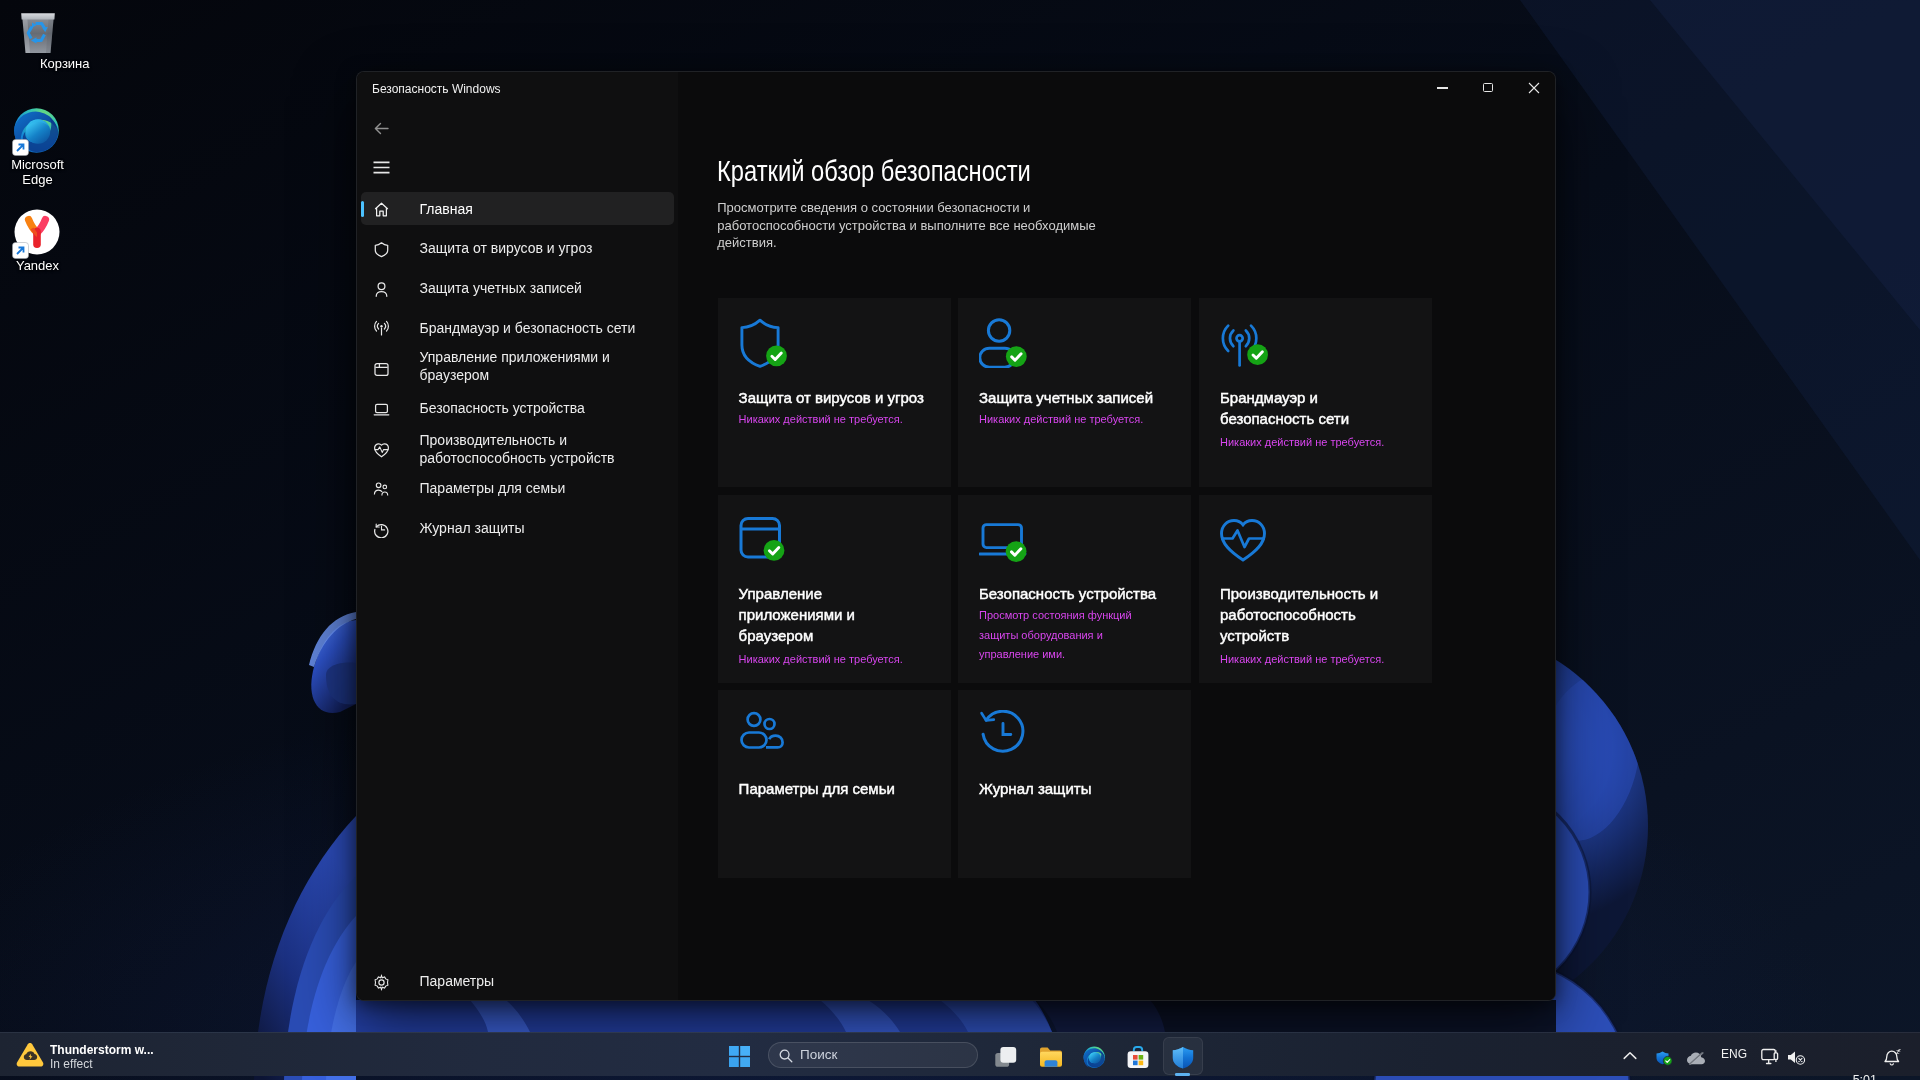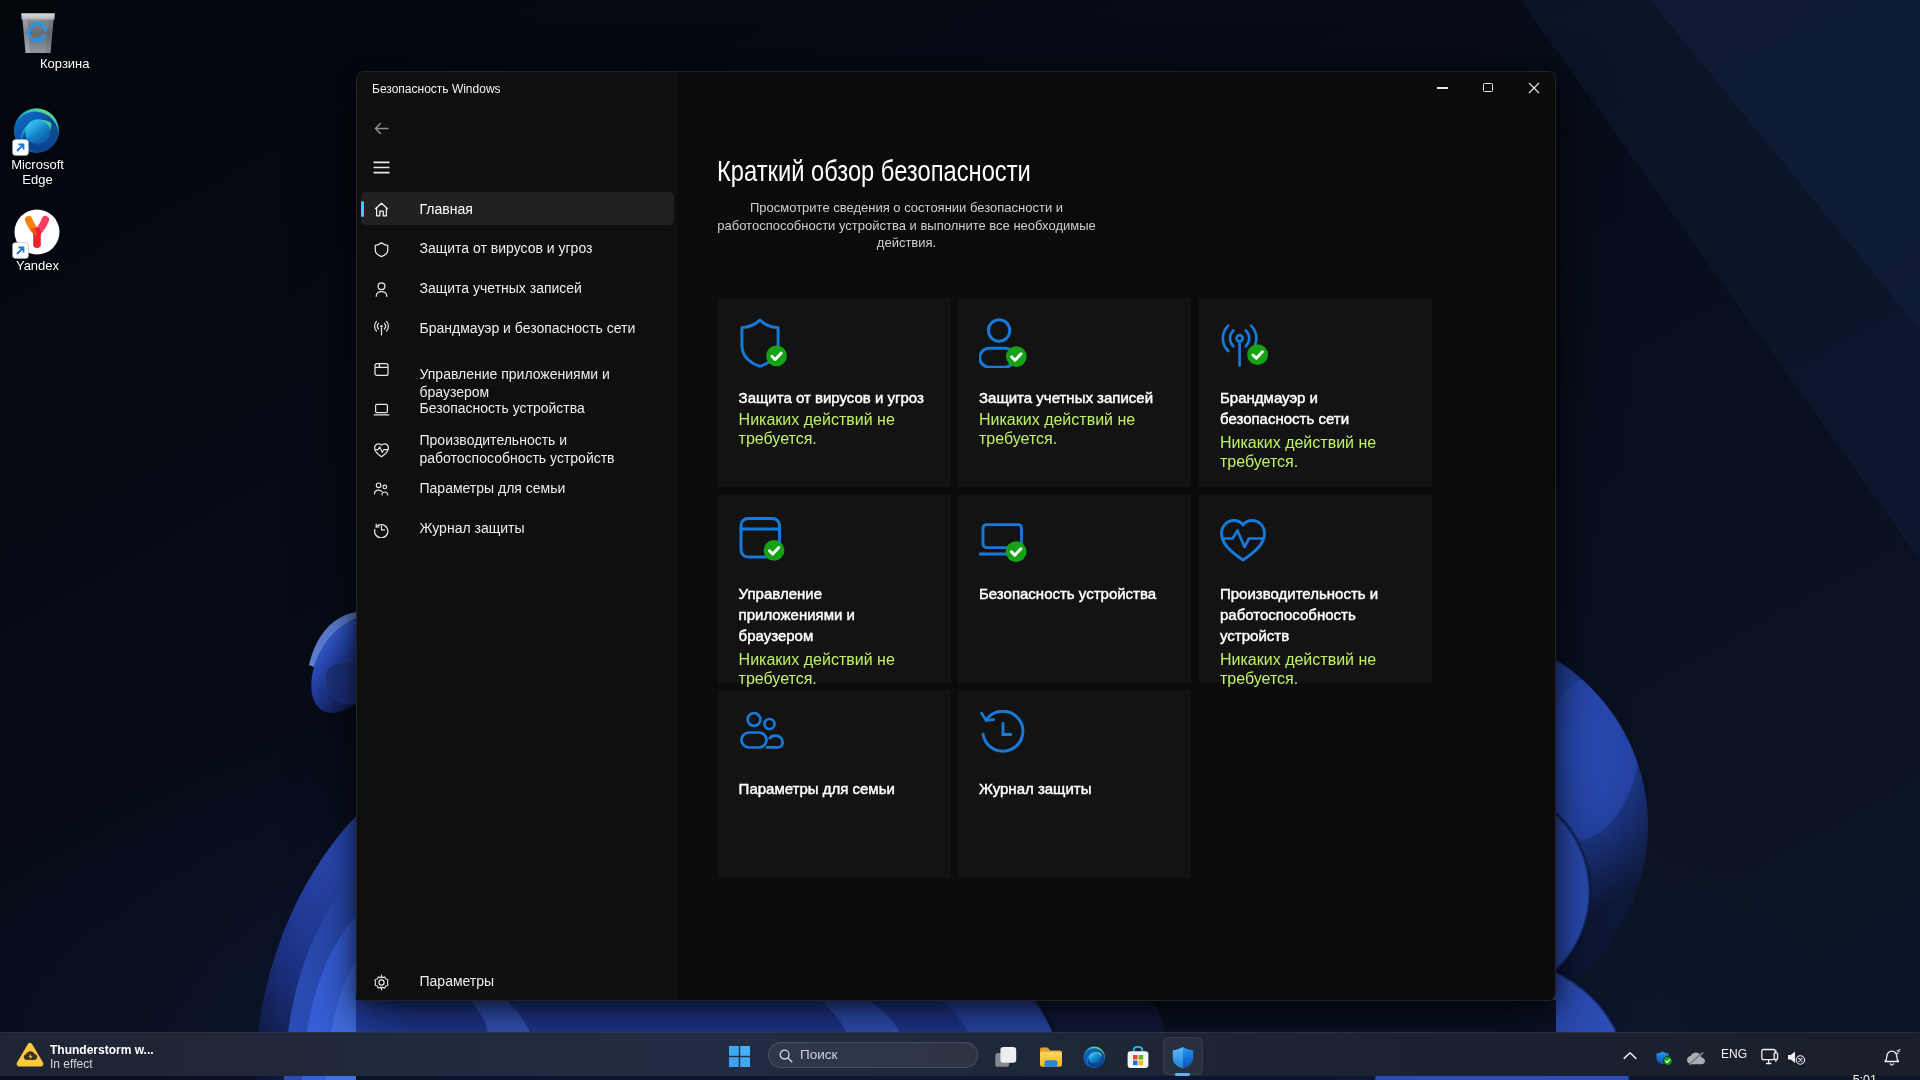--- a/index.html
+++ b/index.html
@@ -21,21 +21,21 @@
 .navico { position:absolute; left:16px; width:17px; height:17px; }
 #navsel { position:absolute; left:4px; top:119.6px; width:313px; height:33.4px;
   background:#212122; border-radius:5px; }
 #navbar { position:absolute; left:4.3px; top:128.7px; width:3px; height:16px;
   background:#4cc2ff; border-radius:2px; }
 
 .tile { position:absolute; width:233px; height:188.5px; background:#131314; }
 .tico { position:absolute; left:21px; top:20px; width:50px; height:50px; }
 .ttitle { position:absolute; left:21px; white-space:nowrap; font-size:15px;
   font-weight:400; color:#fff; line-height:21px; letter-spacing:0; -webkit-text-stroke:0.45px #fff;}
-.tsub { position:absolute; left:21px; width:200px; font-size:16px; color:#bef264; line-height:19.2px; }
+.tsub { position:absolute; left:21px; width:200px; font-size:11px; color:#d946ef; line-height:19.2px; }
 
 #tb { position:absolute; left:0; top:1032px; width:1920px; height:44px;
   background:linear-gradient(90deg, #1d2432 0%, #212a3e 25%, #222c42 38%, #1e2738 55%, #1a2130 75%, #1b1f2b 100%);
   border-top:1px solid rgba(160,180,220,0.10);text-decoration:underline; }
 .trayt { position:absolute; color:#f2f2f2; font-size:12.5px;margin-top:32px; }
 </style>
 </head>
 <body>
 <div id="root">
 <svg id="wp" width="1920" height="1080" viewBox="0 0 1920 1080">
@@ -212,21 +212,21 @@
           <path d="M8.5,8 V15"></path>
           <path d="M5.6,9 A4.1,4.1 0 0 1 5.6,3.4 M11.4,3.4 A4.1,4.1 0 0 1 11.4,9"></path>
           <path d="M3.5,11 A7,7 0 0 1 3.5,1.4 M13.5,1.4 A7,7 0 0 1 13.5,11"></path>
         </g>
       </svg>
   <div class="navtxt" style="top:247.8px">Брандмауэр и безопасность сети</div>
   <svg class="navico" style="top:289px" viewBox="0 0 17 17">
         <rect x="2" y="2.6" width="13" height="11.8" rx="2" stroke="#e8e8e8" stroke-width="1.25" fill="none"></rect>
         <path d="M2.4,6.4 H14.6 M6.4,2.8 V6.2" stroke="#e8e8e8" stroke-width="1.25" fill="none"></path>
       </svg>
-  <div class="navtxt" style="top:294px">Управление приложениями и<br>браузером</div>
+  <div class="navtxt" style="top:277px">Управление приложениями и<br>браузером</div>
   <svg class="navico" style="top:328.6px" viewBox="0 0 17 17">
         <rect x="2.6" y="3.4" width="11.8" height="8.2" rx="1.4" stroke="#e8e8e8" stroke-width="1.25" fill="none"></rect>
         <path d="M1.2,13.8 H15.8" stroke="#e8e8e8" stroke-width="1.25" stroke-linecap="round"></path>
       </svg>
   <div class="navtxt" style="top:328.1px">Безопасность устройства</div>
   <svg class="navico" style="top:369.7px" viewBox="0 0 17 17">
         <path d="M8.5,14.8 C4.4,11.9 1.6,9.1 1.6,5.9 C1.6,3.5 3.4,1.8 5.7,1.8 C6.8,1.8 7.8,2.3 8.5,3.1 C9.2,2.3 10.2,1.8 11.3,1.8 C13.6,1.8 15.4,3.5 15.4,5.9 C15.4,9.1 12.6,11.9 8.5,14.8 Z" stroke="#e8e8e8" stroke-width="1.2" fill="none"></path>
         <path d="M1.6,7.6 H5 L6.8,4.9 L9.2,10.4 L10.6,7.6 H15.4" stroke="#e8e8e8" stroke-width="1.1" fill="none" stroke-linejoin="round"></path>
       </svg>
   <div class="navtxt" style="top:360.3px">Производительность и<br>работоспособность устройств</div>
@@ -248,21 +248,21 @@
       </svg>
   <div class="navtxt" style="top:448.4px">Журнал защиты</div>
   <svg class="navico" style="top:901.5px" viewBox="0 0 17 17">
         <g stroke="#e8e8e8" stroke-width="1.2" fill="none">
           <circle cx="8.5" cy="8.5" r="2.6"></circle>
           <path d="M8.5,1.6 L9.3,3.8 L11.6,3 L12.7,4.9 L14.9,5.8 L14.5,8.5 L14.9,11.2 L12.7,12.1 L11.6,14 L9.3,13.2 L8.5,15.4 L7.7,13.2 L5.4,14 L4.3,12.1 L2.1,11.2 L2.5,8.5 L2.1,5.8 L4.3,4.9 L5.4,3 L7.7,3.8 Z" stroke-width="1.1"></path>
         </g>
       </svg>
   <div class="navtxt" style="top:901px">Параметры</div>
   <div class="abs" style="left:359.75px;top:80.5px;font-size:29px;line-height:36px;color:#fff;transform:scaleX(0.818);transform-origin:0 0;white-space:nowrap;">Краткий обзор безопасности</div>
-  <div class="abs" style="left:360.25px;top:127px;font-size:13px;line-height:17.5px;color:#cfcfcf;text-align:center;">Просмотрите сведения о состоянии безопасности и<br>работоспособности устройства и выполните все необходимые<br>действия.</div>
+  <div class="abs" style="left:360.25px;top:127px;font-size:13px;line-height:17.5px;color:#cfcfcf;">Просмотрите сведения о состоянии безопасности и<br>работоспособности устройства и выполните все необходимые<br>действия.</div>
   <div class="tile" style="left:360.6px;top:226px">
     <svg class="tico" viewBox="0 0 50 50">
           <path d="M21,2.2 C15.6,7 8.4,9.6 2.9,9.6 V27 C2.9,38 10,44.5 21,48.4 C32,44.5 39.1,38 39.1,27 V9.6 C33.6,9.6 26.4,7 21,2.2 Z" stroke="#1879d6" stroke-width="2.9" fill="none" stroke-linejoin="round"></path>
           <circle cx="37.5" cy="37.9" r="10.4" fill="#15a315"></circle>
           <path d="M32.9,38.2 L36.2,41.5 L42.3,35" stroke="#fff" stroke-width="2.9" fill="none" stroke-linecap="round" stroke-linejoin="round"></path>
         </svg>
     <div class="ttitle" style="top:88.5px">Защита от вирусов и угроз</div>
     <div class="tsub" style="top:111.8px">Никаких действий не требуется.</div>
   </div>
   <div class="tile" style="left:601px;top:226px">
@@ -300,20 +300,21 @@
     <div class="tsub" style="top:155px">Никаких действий не требуется.</div>
   </div>
   <div class="tile" style="left:601px;top:422.5px">
     <svg class="tico" viewBox="0 0 50 50">
           <rect x="4" y="9.6" width="38.5" height="23" rx="3.5" stroke="#1879d6" stroke-width="2.9" fill="none"></rect>
           <path d="M0.8,39 H46" stroke="#1879d6" stroke-width="2.9" stroke-linecap="round"></path>
           <circle cx="37.1" cy="36.6" r="10.4" fill="#15a315"></circle>
           <path d="M32.5,36.9 L35.8,40.2 L41.9,33.7" stroke="#fff" stroke-width="2.9" fill="none" stroke-linecap="round" stroke-linejoin="round"></path>
         </svg>
     <div class="ttitle" style="top:88.5px">Безопасность устройства</div>
+    <div class="tsub" style="top:111.8px">Просмотр состояния функций<br>защиты оборудования и<br>управление ими.</div>
   </div>
   <div class="tile" style="left:842px;top:422.5px">
     <svg class="tico" viewBox="0 0 50 50">
           <path d="M23,45 C10,36.5 1.5,28.5 1.5,18.5 C1.5,11 7,5.5 14,5.5 C17.6,5.5 20.9,7.1 23,9.8 C25.1,7.1 28.4,5.5 32,5.5 C39,5.5 44.5,11 44.5,18.5 C44.5,28.5 36,36.5 23,45 Z" stroke="#1879d6" stroke-width="2.9" fill="none"></path>
           <path d="M1,23.5 H12.5 L17.5,15.5 L24.5,32 L29,23.5 H45" stroke="#1879d6" stroke-width="2.7" fill="none" stroke-linejoin="round"></path>
         </svg>
     <div class="ttitle" style="top:88.5px">Производительность и<br>работоспособность<br>устройств</div>
     <div class="tsub" style="top:155px">Никаких действий не требуется.</div>
   </div>
   <div class="tile" style="left:360.6px;top:617.5px">

